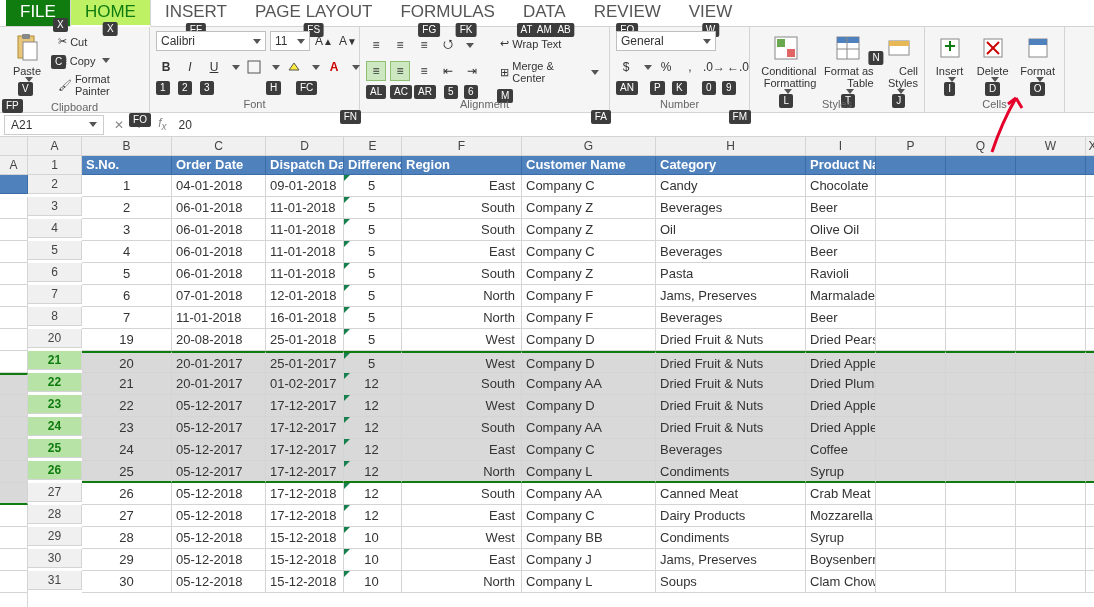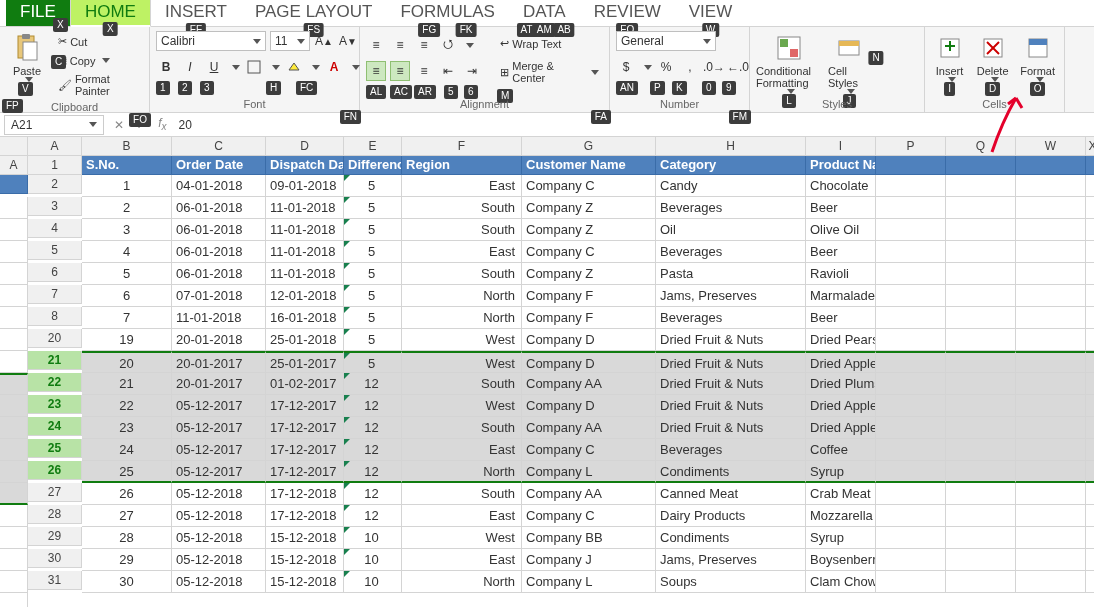--- a/index.html
+++ b/index.html
@@ -17,21 +17,21 @@
 
   
   .ribbon { display:flex; height:86px; border-bottom:1px solid #d4d4d4; background:#f5f5f5; }
   .rgroup { border-right:1px solid #d4d4d4; padding:4px 6px 0 6px; display:flex; flex-direction:column; position:relative; }
   .rgroup-body { flex:1; display:flex; align-items:flex-start; gap:6px; position:relative; }
   .rgroup-label { text-align:center; font-size:11px; color:#666; padding:2px 0; position:relative;}
   .rgroup-label .keycap { position:absolute; }
 
   .btnbig { display:flex; flex-direction:column; align-items:center; justify-content:flex-start; width:46px; padding-top:2px; position:relative; }
   .btnbig .icon { width:30px; height:30px; display:flex; align-items:center; justify-content:center; }
-  .btnbig span.lbl { font-size:11px; text-align:left; line-height:12px; margin-top:2px;}
+  .btnbig span.lbl { font-size:11px; text-align:right; line-height:12px; margin-top:2px;}
   .vlist { display:flex; flex-direction:column; gap:2px; }
   .hline { display:flex; align-items:center; gap:4px; position:relative;}
   .smallbtn { border:1px solid transparent; padding:1px 3px; font-size:11px; display:flex; align-items:center; gap:3px;}
   .selbox { border:1px solid #bfbfbf; background:#fff; font-size:12px; padding:1px 4px; height:20px; display:flex; align-items:center; justify-content:space-between; }
   .caret { width:0; height:0; border-left:4px solid transparent; border-right:4px solid transparent; border-top:5px solid #555; margin-left:4px;}
   .iconbtn { width:20px; height:20px; display:flex; align-items:center; justify-content:center; border:1px solid transparent; position:relative;}
 
   
   .fxbar { display:flex; align-items:center; height:24px; border-bottom:1px solid #d4d4d4; background:#fff; }
   .namebox { width:100px; border:1px solid #ccc; margin:2px 4px; padding:1px 6px; font-size:12px; display:flex; align-items:center; justify-content:space-between; height:20px;}
@@ -251,20 +251,33 @@
         <div class="icon">
             <svg width="26" height="26">
               <rect x="2" y="2" width="22" height="22" fill="#fff" stroke="#888"></rect>
               <rect x="4" y="4" width="8" height="8" fill="#6aa84f"></rect>
               <rect x="14" y="14" width="8" height="8" fill="#e06666"></rect>
             </svg>
           </div>
         <span class="lbl">Conditional Formatting</span>
           <div class="caret"></div>
         <div class="keycap" style="bottom:-14px">L</div>
+      </div>
+      <div class="btnbig" style="width:56px">
+        <div class="icon">
+            <svg width="26" height="26">
+              <rect x="2" y="2" width="22" height="22" fill="#fff" stroke="#888"></rect>
+              <rect x="2" y="2" width="22" height="6" fill="#4f81bd"></rect>
+              <line x1="2" y1="14" x2="24" y2="14" stroke="#888"></line>
+              <line x1="12" y1="2" x2="12" y2="24" stroke="#888"></line>
+            </svg>
+          </div>
+        <span class="lbl">Format as Table</span>
+          <div class="caret"></div>
+        <div class="keycap" style="bottom:-14px">T</div>
       </div>
       <div class="btnbig" style="width:42px">
         <div class="icon">
             <svg width="26" height="26">
               <rect x="3" y="6" width="20" height="14" fill="#fff" stroke="#888"></rect>
               <rect x="3" y="6" width="20" height="5" fill="#e6b856"></rect>
             </svg>
           </div>
         <span class="lbl">Cell Styles</span>
           <div class="caret"></div>
@@ -451,21 +464,21 @@
     <div class="cell">Company F</div>
     <div class="cell">Beverages</div>
     <div class="cell">Beer</div>
     <div class="cell"></div>
     <div class="cell"></div>
     <div class="cell"></div>
     <div class="cell"></div>
     <div class="cell"></div>
     <div class="rowhdr">20</div>
     <div class="cell center">19</div>
-    <div class="cell">20-01-2018</div>
+    <div class="cell">20-08-2018</div>
     <div class="cell">25-01-2018</div>
     <div class="cell right greenflag center">5</div>
     <div class="cell right">West</div>
     <div class="cell">Company D</div>
     <div class="cell">Dried Fruit &amp; Nuts</div>
     <div class="cell">Dried Pears</div>
     <div class="cell"></div>
     <div class="cell"></div>
     <div class="cell"></div>
     <div class="cell"></div>

